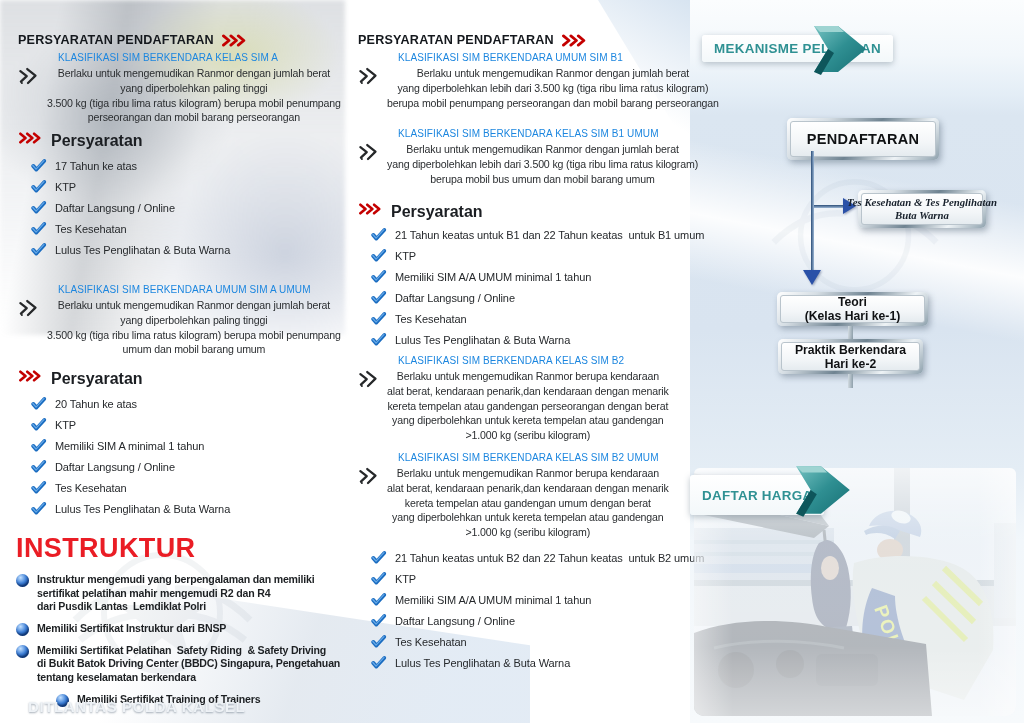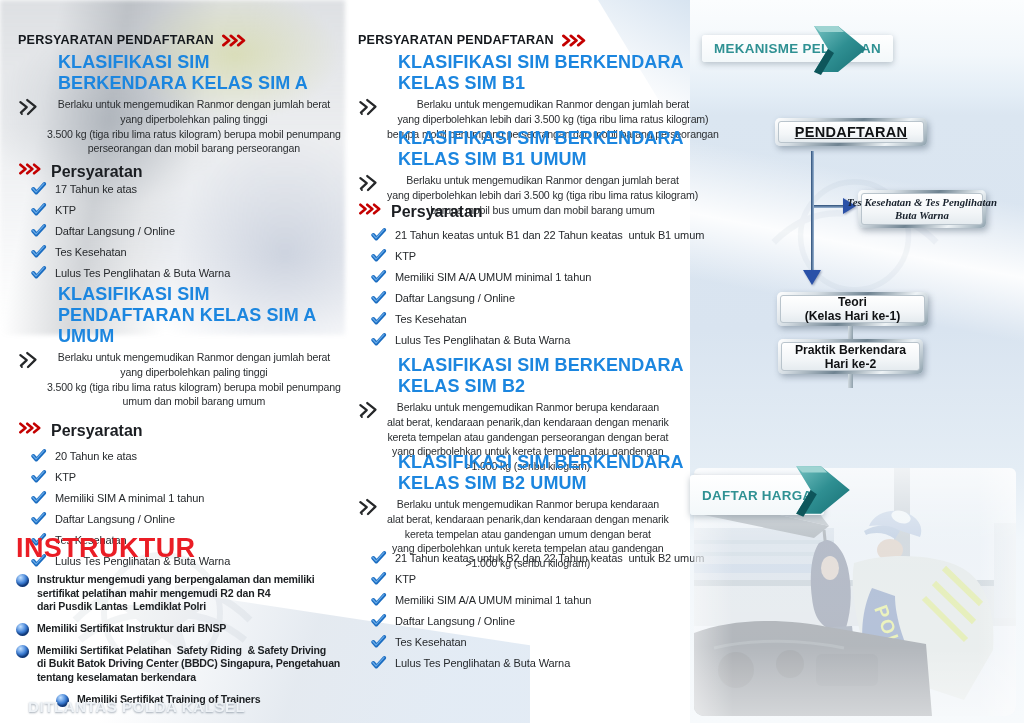--- a/index.html
+++ b/index.html
@@ -23,21 +23,21 @@
   .right-bg{position:absolute;left:690px;top:0;width:334px;height:723px;pointer-events:none;
     background:linear-gradient(180deg,#fbfdfe 0px,#f2f7fb 55px,#e3edf6 95px,#dbe6f1 115px,#d9e4f0 330px,#e4edf5 470px,#f2f7fb 540px,#f7fafc 100%);}
   .right-bg::after{content:"";position:absolute;left:-50px;top:110px;width:430px;height:270px;
     background:linear-gradient(20deg, rgba(255,255,255,0) 34%, rgba(255,255,255,.92) 50%, rgba(255,255,255,0) 68%);
     transform:rotate(-9deg);}
   .crest{position:absolute;opacity:.10;pointer-events:none;}
   .crest.flow{opacity:.07;}
 
   
   .sec-title{display:flex;align-items:center;gap:7px;font-size:12.6px;font-weight:bold;color:#14181d;letter-spacing:.2px;}
-  .blue-head{font-size:18px;font-weight:bold;color:#1c86df;letter-spacing:.1px;padding-left:40px;}
+  .blue-head{font-size:10px;font-weight:normal;color:#1c86df;letter-spacing:.1px;padding-left:40px;}
   .desc-row{display:flex;align-items:flex-start;gap:8px;margin-top:3px;}
   .desc{font-size:10.6px;line-height:14.8px;white-space:pre;color:#2b2e31;letter-spacing:-.15px;text-align:center;}
   .req-label{display:flex;align-items:flex-start;gap:6px;font-size:16px;font-weight:bold;color:#1b1e22;}
   .chk{display:flex;align-items:flex-start;gap:9px;margin-bottom:7px;padding-left:13px;}
   .chk-t{font-size:11px;line-height:13px;white-space:pre;letter-spacing:-.1px;padding-top:1px;}
   .ck{width:15px;height:13px;flex:0 0 auto;transform:skewX(-6deg);}
   .ck .main{fill:none;stroke:#1a6cc0;stroke-width:4.6;stroke-linecap:round;stroke-linejoin:round;}
   .ck .hi{fill:none;stroke:#66a9e8;stroke-width:1.6;stroke-linecap:round;stroke-linejoin:round;}
   .dbl{width:21px;height:20px;flex:0 0 auto;transform:rotate(-3deg);}
   .dbl path{fill:none;stroke:#26282a;stroke-width:2.6;stroke-linecap:round;stroke-linejoin:round;}
@@ -131,21 +131,21 @@
 yang diperbolehkan paling tinggi
 3.500 kg (tiga ribu lima ratus kilogram) berupa mobil penumpang
 perseorangan dan mobil barang perseorangan</div>
       </div>
       <div class="req-label" style="margin-top:7px;">
         <svg class="tri" width="27" height="12" viewBox="0 0 30 14">
             <path d="M2,2 8,7 2,12 M10,2 16,7 10,12 M18,2 24,7 18,12"></path>
           </svg>
         <span>Persyaratan</span>
       </div>
-      <div style="margin-top:1px;">
+      <div style="margin-top:9px;">
         <div class="chk">
             <svg class="ck" viewBox="0 0 18 16">
               <path class="main" d="M2.5 8.5 L7 13 L15.5 2.5"></path>
               <path class="hi" d="M2 8 L6.5 12.5 L15 2"></path>
             </svg>
             <span class="chk-t">17 Tahun ke atas</span>
           </div>
         <div class="chk">
             <svg class="ck" viewBox="0 0 18 16">
               <path class="main" d="M2.5 8.5 L7 13 L15.5 2.5"></path>
@@ -171,21 +171,21 @@
             <svg class="ck" viewBox="0 0 18 16">
               <path class="main" d="M2.5 8.5 L7 13 L15.5 2.5"></path>
               <path class="hi" d="M2 8 L6.5 12.5 L15 2"></path>
             </svg>
             <span class="chk-t">Lulus Tes Penglihatan &amp; Buta Warna</span>
           </div>
       </div>
     </div>
 
     <div class="abs" style="left:18px;top:284px;width:320px;">
-      <div class="blue-head">KLASIFIKASI SIM PENDAFTARAN KELAS SIM A UMUM</div>
+      <div class="blue-head">KLASIFIKASI SIM BERKENDARA UMUM SIM A UMUM</div>
       <div class="desc-row">
         <svg class="dbl" viewBox="0 0 24 22">
             <path d="M3,5 10,11 3,17"></path>
             <path d="M11,3 20,11 11,19"></path>
             <circle cx="4" cy="18.6" r="1.2" fill="#26282a" stroke="none"></circle>
           </svg>
         <div class="desc">Berlaku untuk mengemudikan Ranmor dengan jumlah berat
 yang diperbolehkan paling tinggi
 3.500 kg (tiga ribu lima ratus kilogram) berupa mobil penumpang
 umum dan mobil barang umum</div>
@@ -272,21 +272,21 @@
   <div class="col-mid">
 
     <div class="abs sec-title" style="left:13px;top:33px;">
       <span>PERSYARATAN PENDAFTARAN</span>
       <svg class="tri" width="29" height="13" viewBox="0 0 30 14">
           <path d="M2,2 8,7 2,12 M10,2 16,7 10,12 M18,2 24,7 18,12"></path>
         </svg>
     </div>
 
     <div class="abs" style="left:13px;top:52px;width:330px;">
-      <div class="blue-head">KLASIFIKASI SIM BERKENDARA KELAS SIM B1</div>
+      <div class="blue-head">KLASIFIKASI SIM BERKENDARA UMUM SIM B1</div>
       <div class="desc-row">
         <svg class="dbl" viewBox="0 0 24 22">
             <path d="M3,5 10,11 3,17"></path>
             <path d="M11,3 20,11 11,19"></path>
             <circle cx="4" cy="18.6" r="1.2" fill="#26282a" stroke="none"></circle>
           </svg>
         <div class="desc">Berlaku untuk mengemudikan Ranmor dengan jumlah berat
 yang diperbolehkan lebih dari 3.500 kg (tiga ribu lima ratus kilogram)
 berupa mobil penumpang perseorangan dan mobil barang perseorangan</div>
       </div>
@@ -447,21 +447,21 @@
         <stop offset="0" stop-color="#74c2c1"></stop>
             <stop offset=".5" stop-color="#2f8f92"></stop>
             <stop offset="1" stop-color="#166f74"></stop>
       </linearGradient>
         </defs>
       <polygon points="6,6 30,6 58,29 30,52 6,52 20,29" fill="url(#tg1)"></polygon>
       <polygon points="6,52 20,29 26,33 13,55" fill="#0e565b"></polygon>
       <polygon points="6,6 30,6 36,12 12,12" fill="#9ed4d2"></polygon>
     </svg>
 
-    <div class="metal" style="left:85px;top:118px;width:152px;height:28px;text-decoration:underline;">
+    <div class="metal" style="left:97px;top:118px;width:152px;height:42px;">
       <div class="metal-in">
           <span class="flow-label big">PENDAFTARAN</span>
         </div>
     </div>
 
     <div class="vline" style="left:121px;top:151px;height:121px;"></div>
     <div class="hline" style="left:124px;top:205px;width:31px;"></div>
     <div class="arrow-right" style="left:153px;top:198px;"></div>
     <div class="arrow-down" style="left:113px;top:270px;"></div>
 

